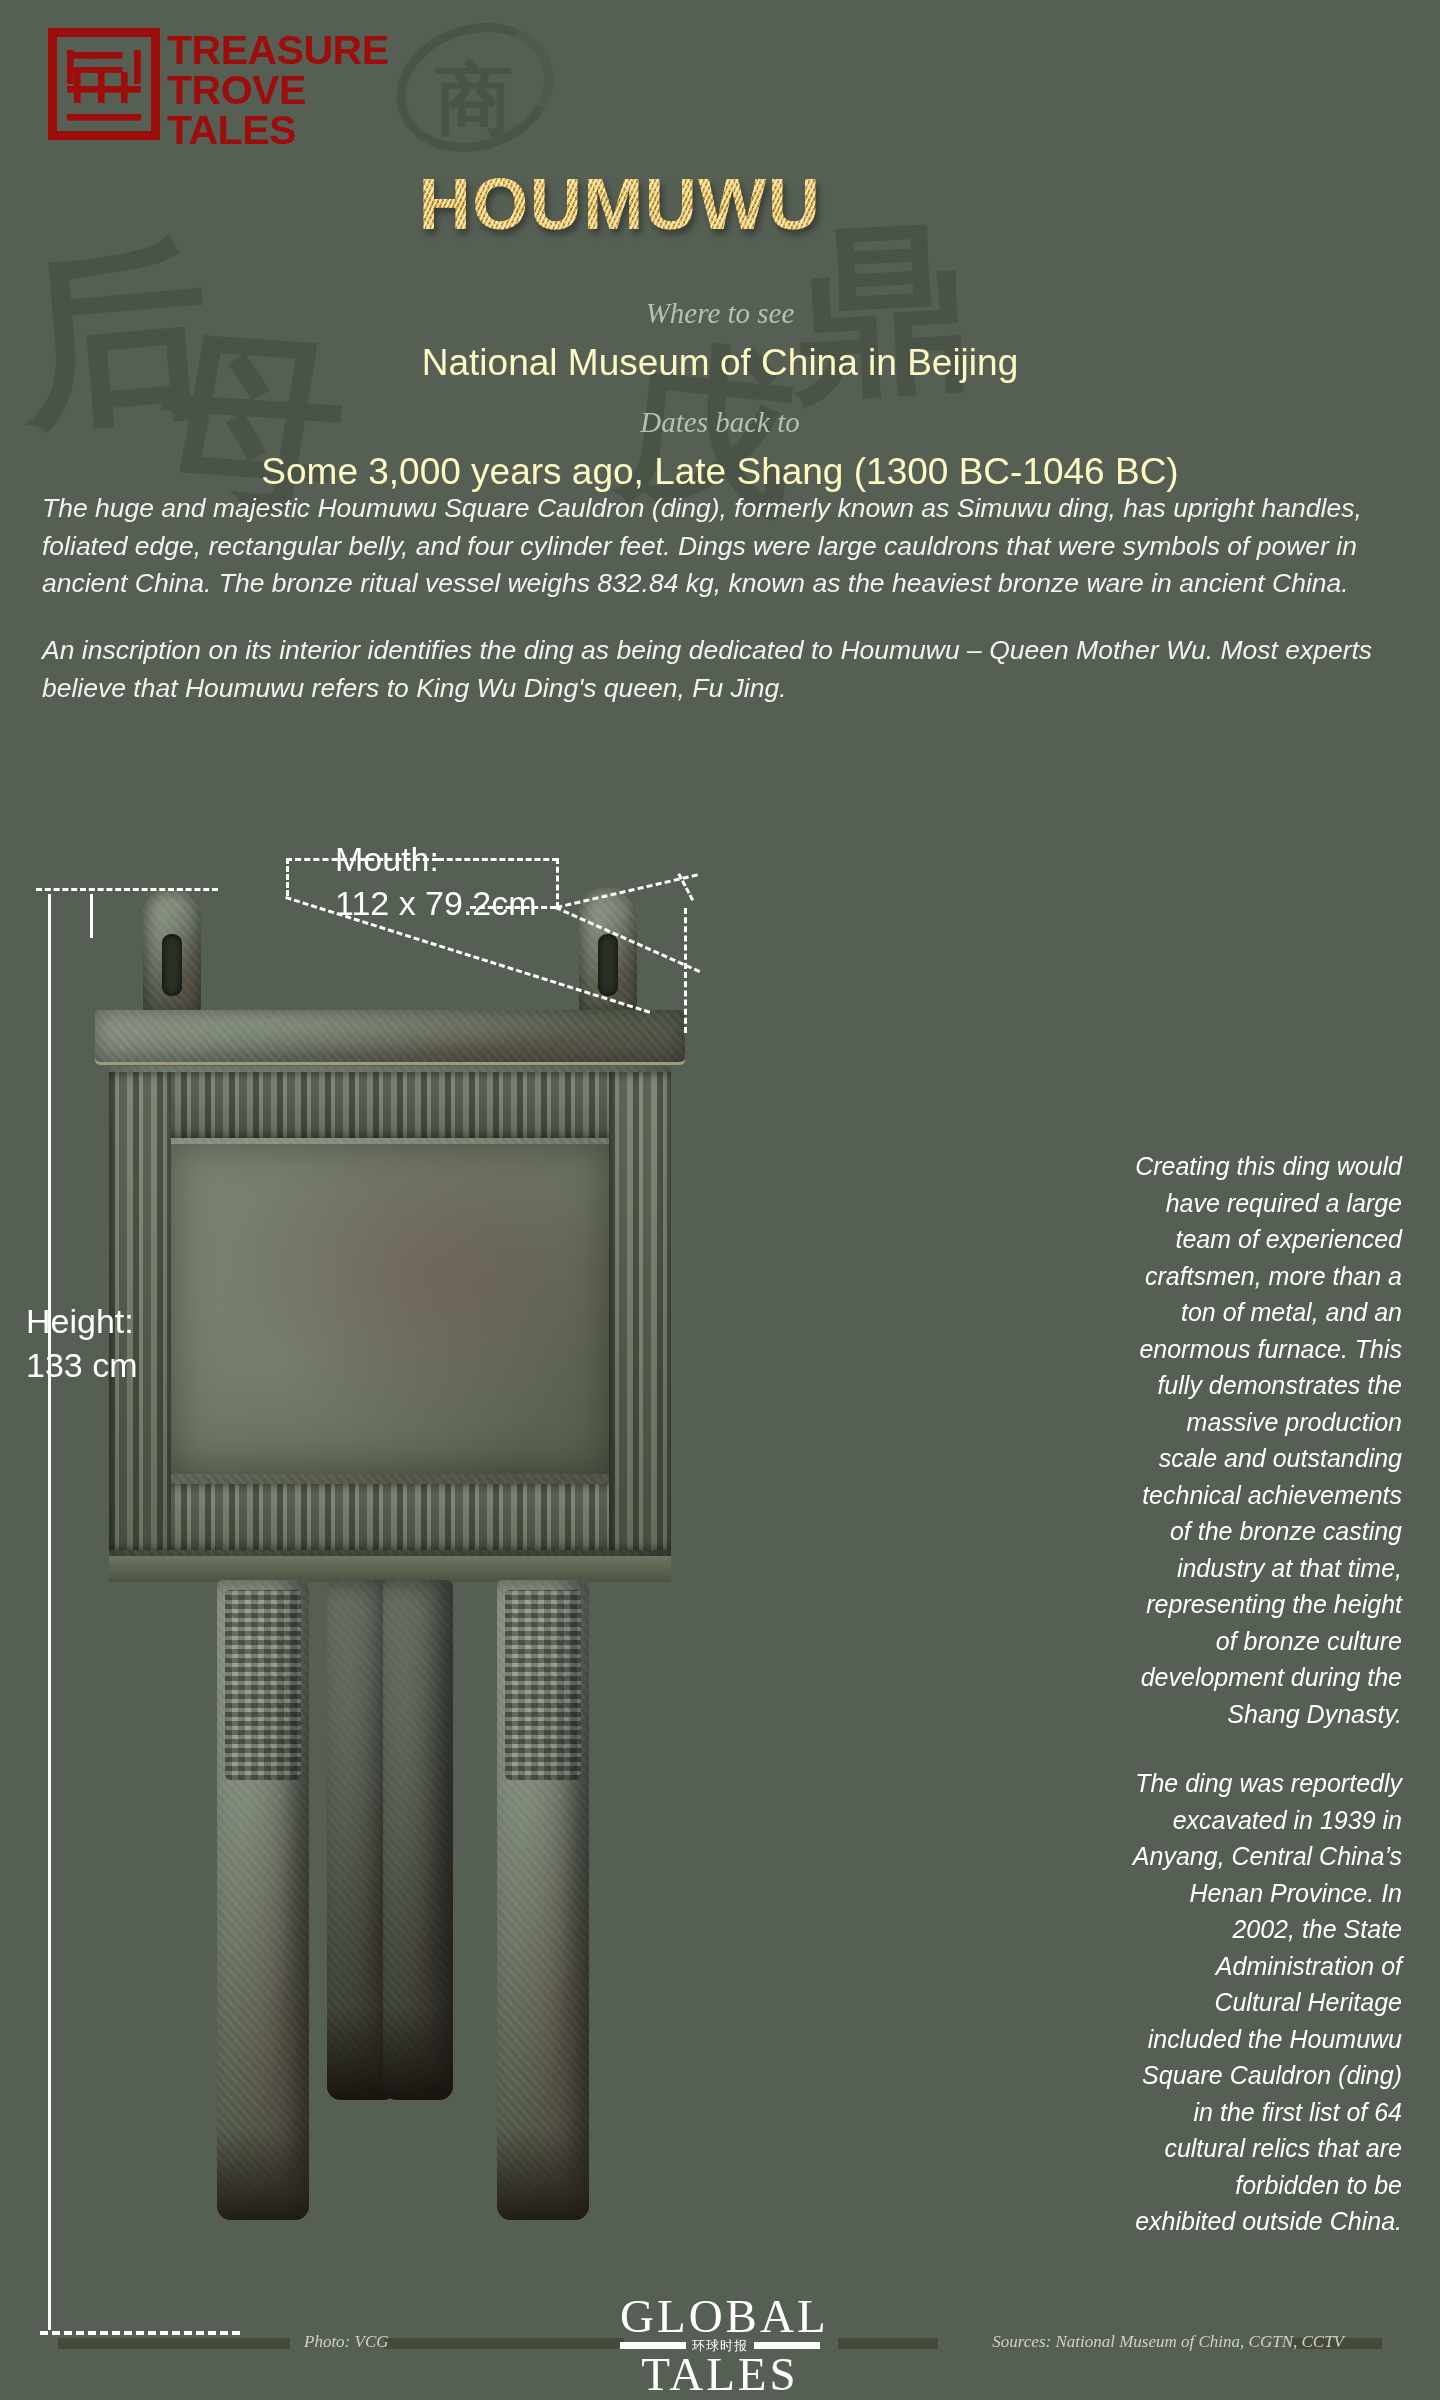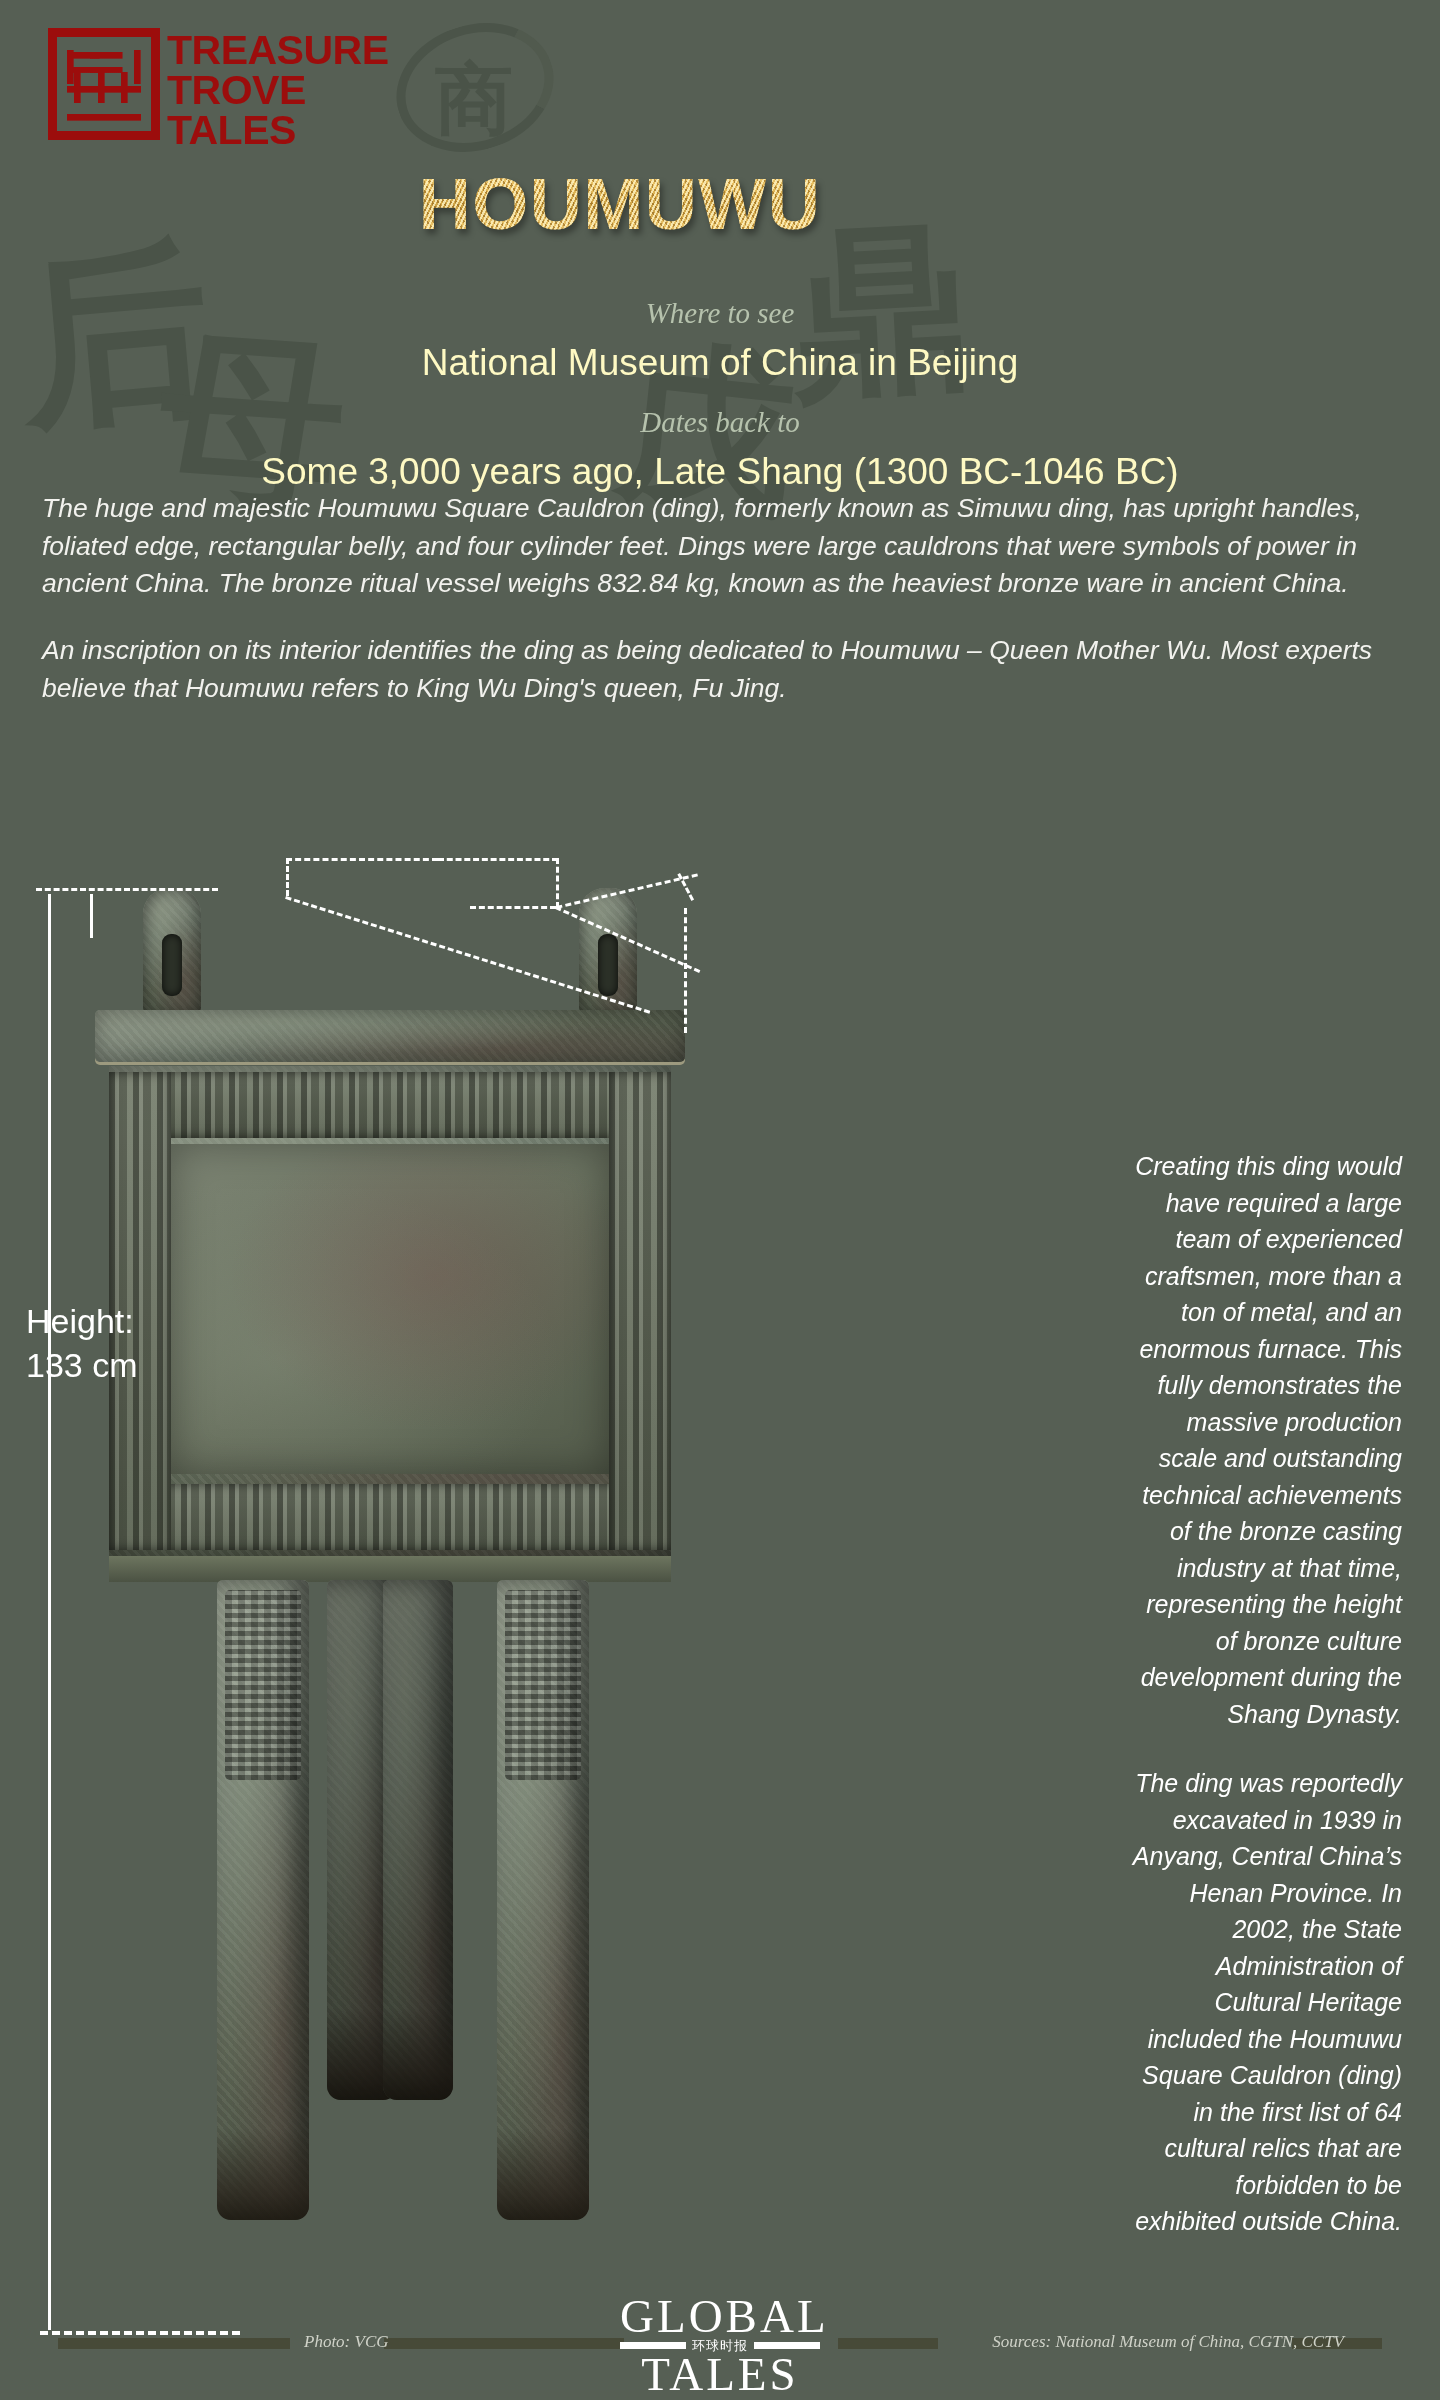--- a/index.html
+++ b/index.html
@@ -438,20 +438,24 @@
     <div class="leg l-front bronze">
       <div class="leg-orn"></div>
       <div class="leg-mask"></div>
     </div>
     <div class="leg r-front bronze">
       <div class="leg-orn"></div>
       <div class="leg-mask"></div>
     </div>
   </div>
 
+  <div class="dim-label" id="mouth-label">
+    <span>Mouth:</span><br>
+    <span>112 x 79.2cm</span>
+  </div>
   <div class="dash-h" style="left:438px; top:858px; width:120px;"></div>
   <div class="dash-h" style="left:470px; top:906px; width:86px;"></div>
   <div class="dash-v" style="left:556px; top:858px; height:50px;"></div>
   <div class="dash-diag" style="left:286px; top:858px; width:152px;"></div>
   <div class="dash-v" style="left:286px; top:858px; height:38px;"></div>
   <div class="dash-diag" style="left:286px; top:896px; width:382px; transform:rotate(17.5deg);"></div>
   <div class="dash-diag" style="left:556px; top:906px; width:145px; transform:rotate(-13deg);"></div>
   <div class="dash-diag" style="left:556px; top:906px; width:158px; transform:rotate(24deg);"></div>
   <div class="dash-diag" style="left:680px; top:873px; width:30px; transform:rotate(62deg);"></div>
   <div class="dash-v" style="left:684px; top:908px; height:125px;"></div>

